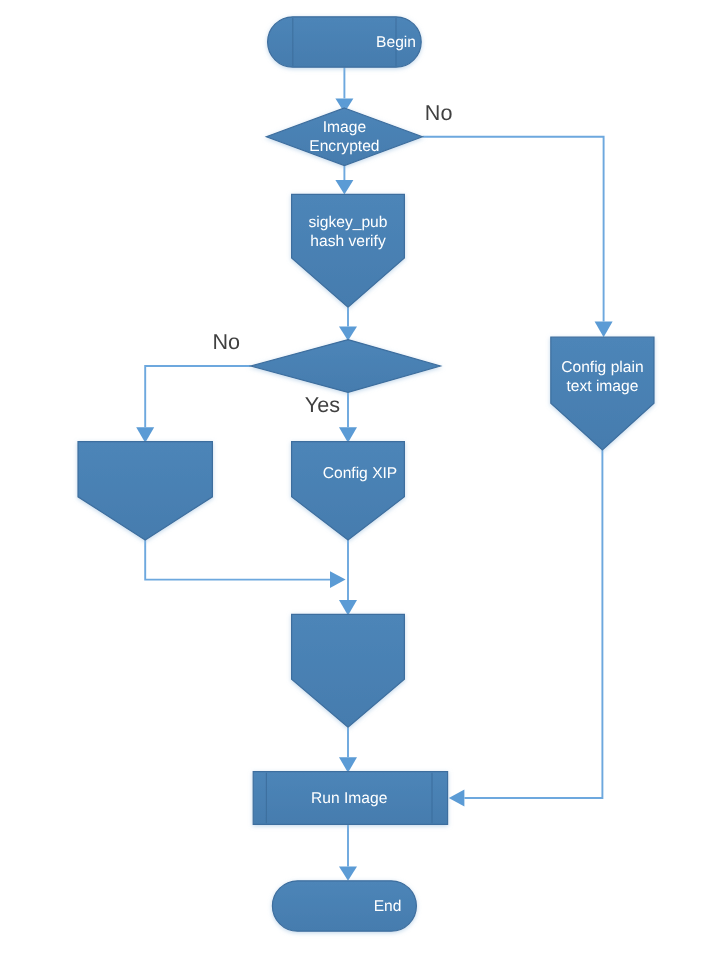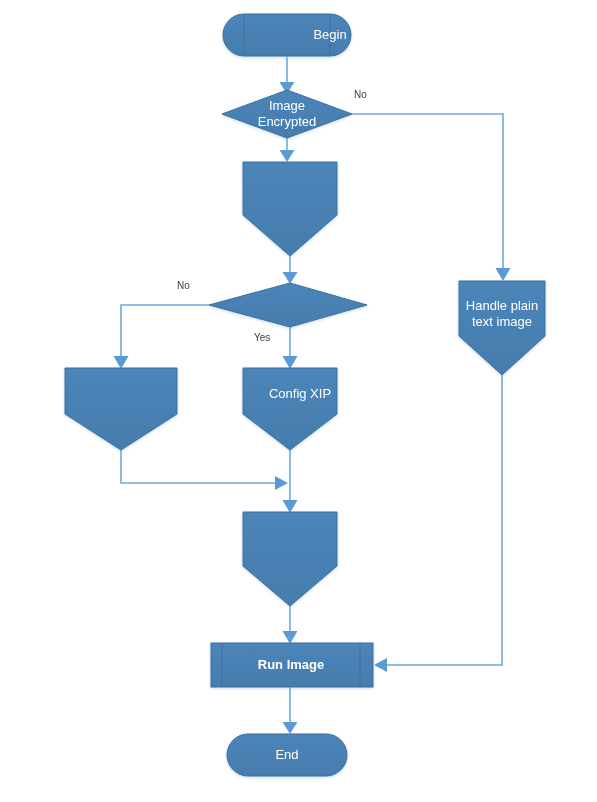--- a/index.html
+++ b/index.html
@@ -32,21 +32,21 @@
     text-align: center;
     color: #ffffff;
     font-size: 13px;
     line-height: 16px;
     pointer-events: none;
     white-space: pre-line;
   }
   .edge-label {
     position: absolute;
     color: #404040;
-    font-size: 10px;
+    font-size: 18px;
     line-height: 15px;
     text-align: center;
     white-space: nowrap;
   }
   .diamond-label {
     color: #ffffff;
     text-align: center;
   }
 </style>
 </head>
@@ -166,32 +166,34 @@
     <g filter="url(#softShadow)">
       <rect x="227" y="734" width="120" height="42" rx="21" ry="21" fill="url(#shapeGrad)" stroke="#3D6E9E" stroke-width="1"></rect>
     </g>
   </svg>
 
   <div class="node-label" style="left:223px; top:14px; width:128px; height:42px;margin-left:43px;">Begin</div>
 
   <div class="node-label diamond-label" style="left:222px; top:88px; width:130px; height:52px;">Image
 Encrypted</div>
 
+  <div class="node-label" style="left:243px; top:170px; width:94px; height:46px;">sigkey_pub
+hash verify</div>
 
 
-  <div class="node-label" style="left:455px; top:291px; width:94px; height:46px;">Handle plain
+  <div class="node-label" style="left:455px; top:291px; width:94px; height:46px;">Config plain
 text image</div>
 
 
   <div class="node-label" style="left:243px; top:382px; width:94px; height:24px;margin-left:10px;">Config XIP</div>
 
 
-  <div class="node-label" style="left:222px; top:643px; width:138px; height:44px;font-weight:bold;">Run Image</div>
+  <div class="node-label" style="left:222px; top:643px; width:138px; height:44px;">Run Image</div>
 
-  <div class="node-label" style="left:227px; top:734px; width:120px; height:42px;">End</div>
+  <div class="node-label" style="left:227px; top:734px; width:120px; height:42px;padding-left:36px;">End</div>
 
   <div class="edge-label" style="left:354px; top:87px;">No</div>
 
   <div class="edge-label" style="left:177px; top:278px;">No</div>
 
   <div class="edge-label" style="left:254px; top:330px;">Yes</div>
 
 </div>
 
 </body></html>

